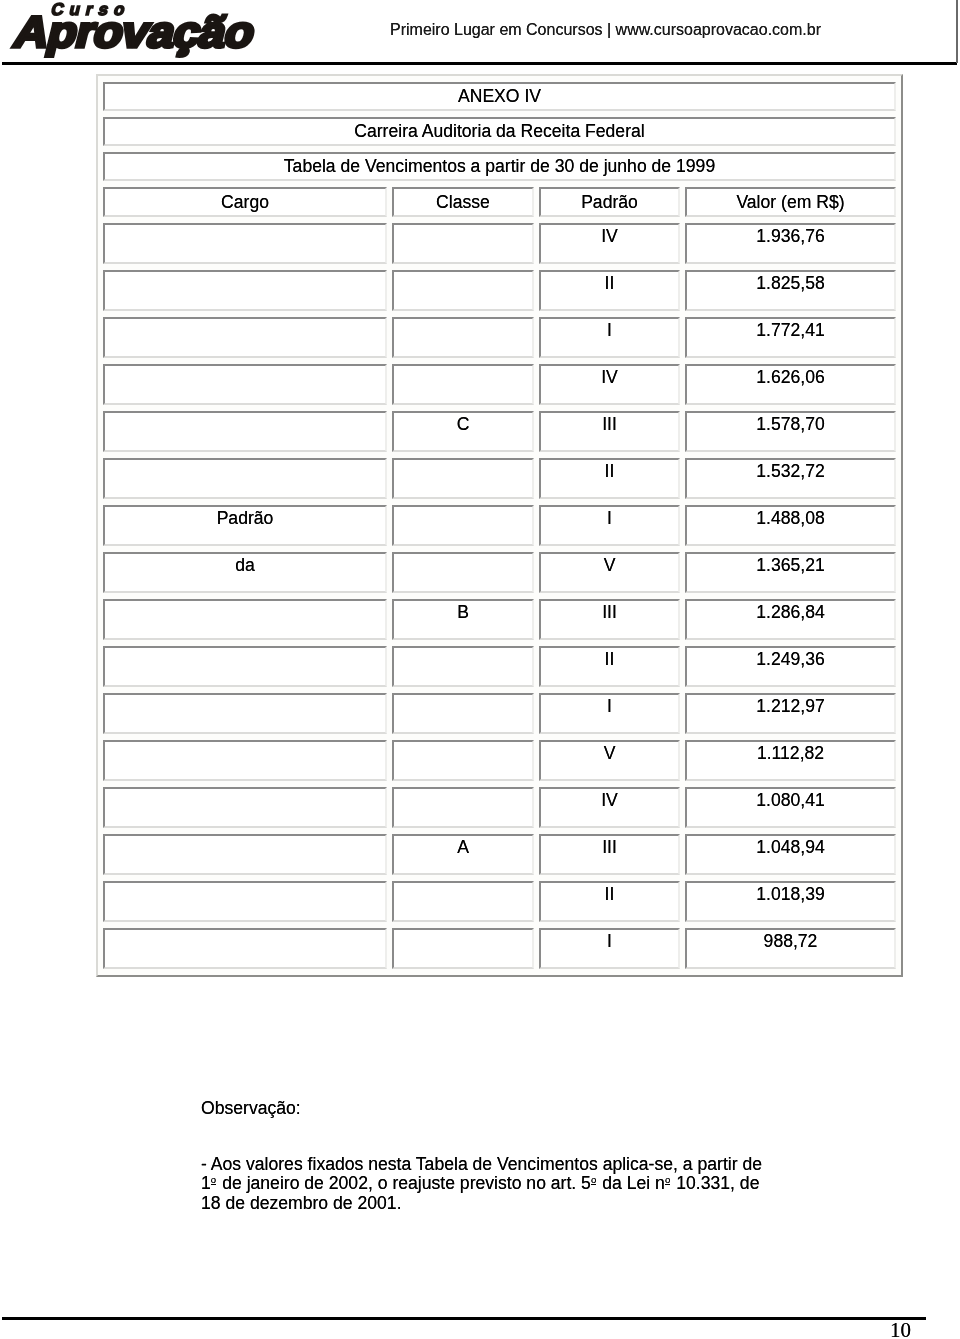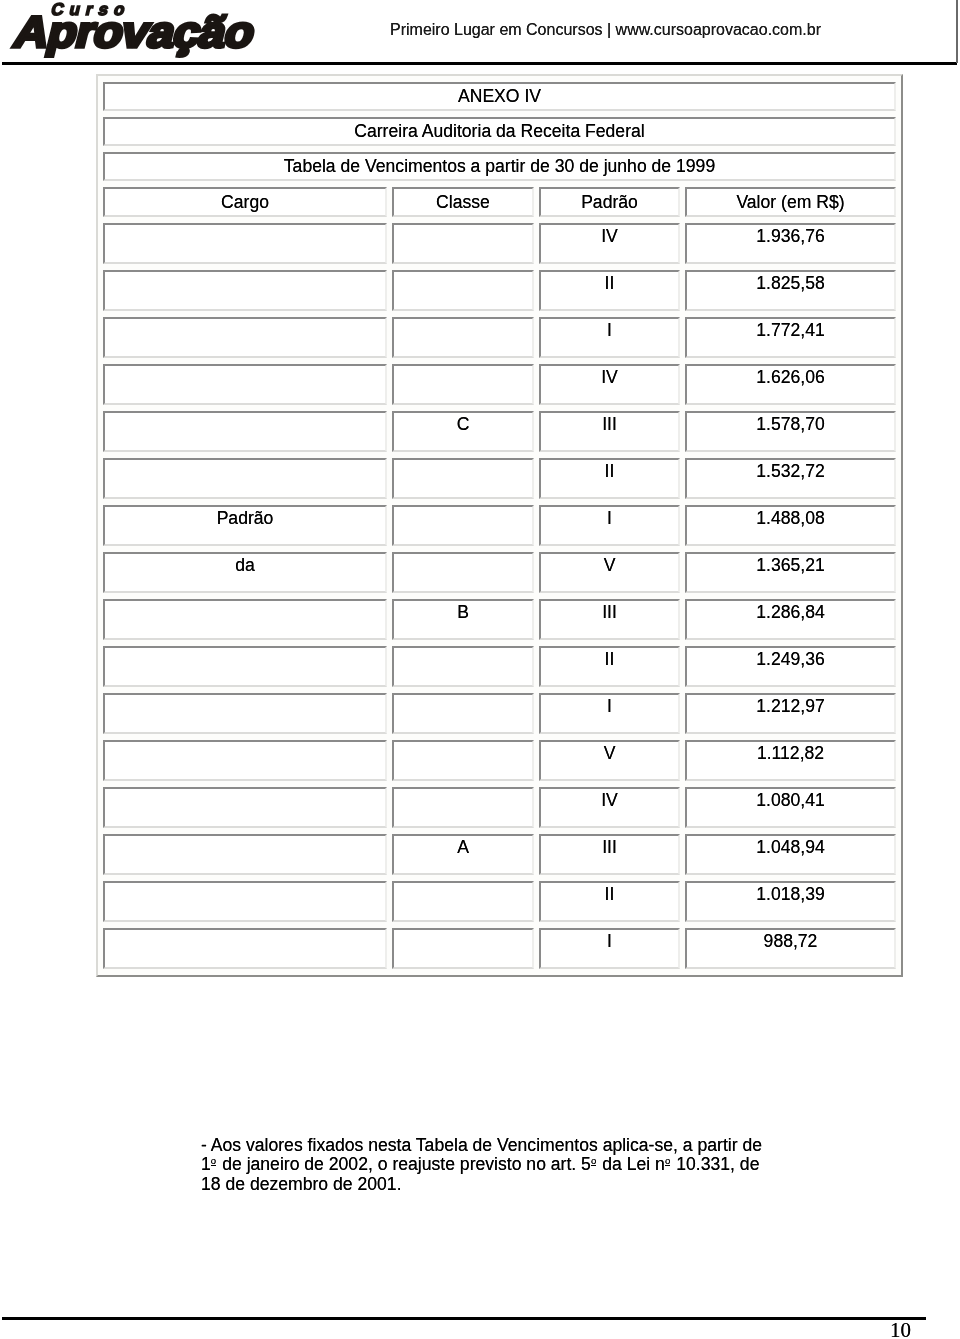--- a/index.html
+++ b/index.html
@@ -224,20 +224,21 @@
             <td class="c-cargo"></td>
             <td class="c-classe"></td>
             <td class="c-padrao">I</td>
             <td class="c-valor">988,72</td>
           </tr>
         </tbody>
     </table>
   </div>
 
   <div class="note">
+    <div class="note-h">Observação:</div>
     <div class="note-b">
       <span>- Aos valores fixados nesta Tabela de Vencimentos aplica-se, a partir de</span><br>
       <span>1</span><span class="sup">o</span><span> de janeiro de 2002, o reajuste previsto no art. 5</span><span class="sup">o</span><span> da Lei n</span><span class="sup">o</span><span> 10.331, de</span><br>
       <span>18 de dezembro de 2001.</span>
     </div>
   </div>
 
   <div class="ftr">
     <div class="ftr-rule"></div>
     <div class="pageno">10</div>

